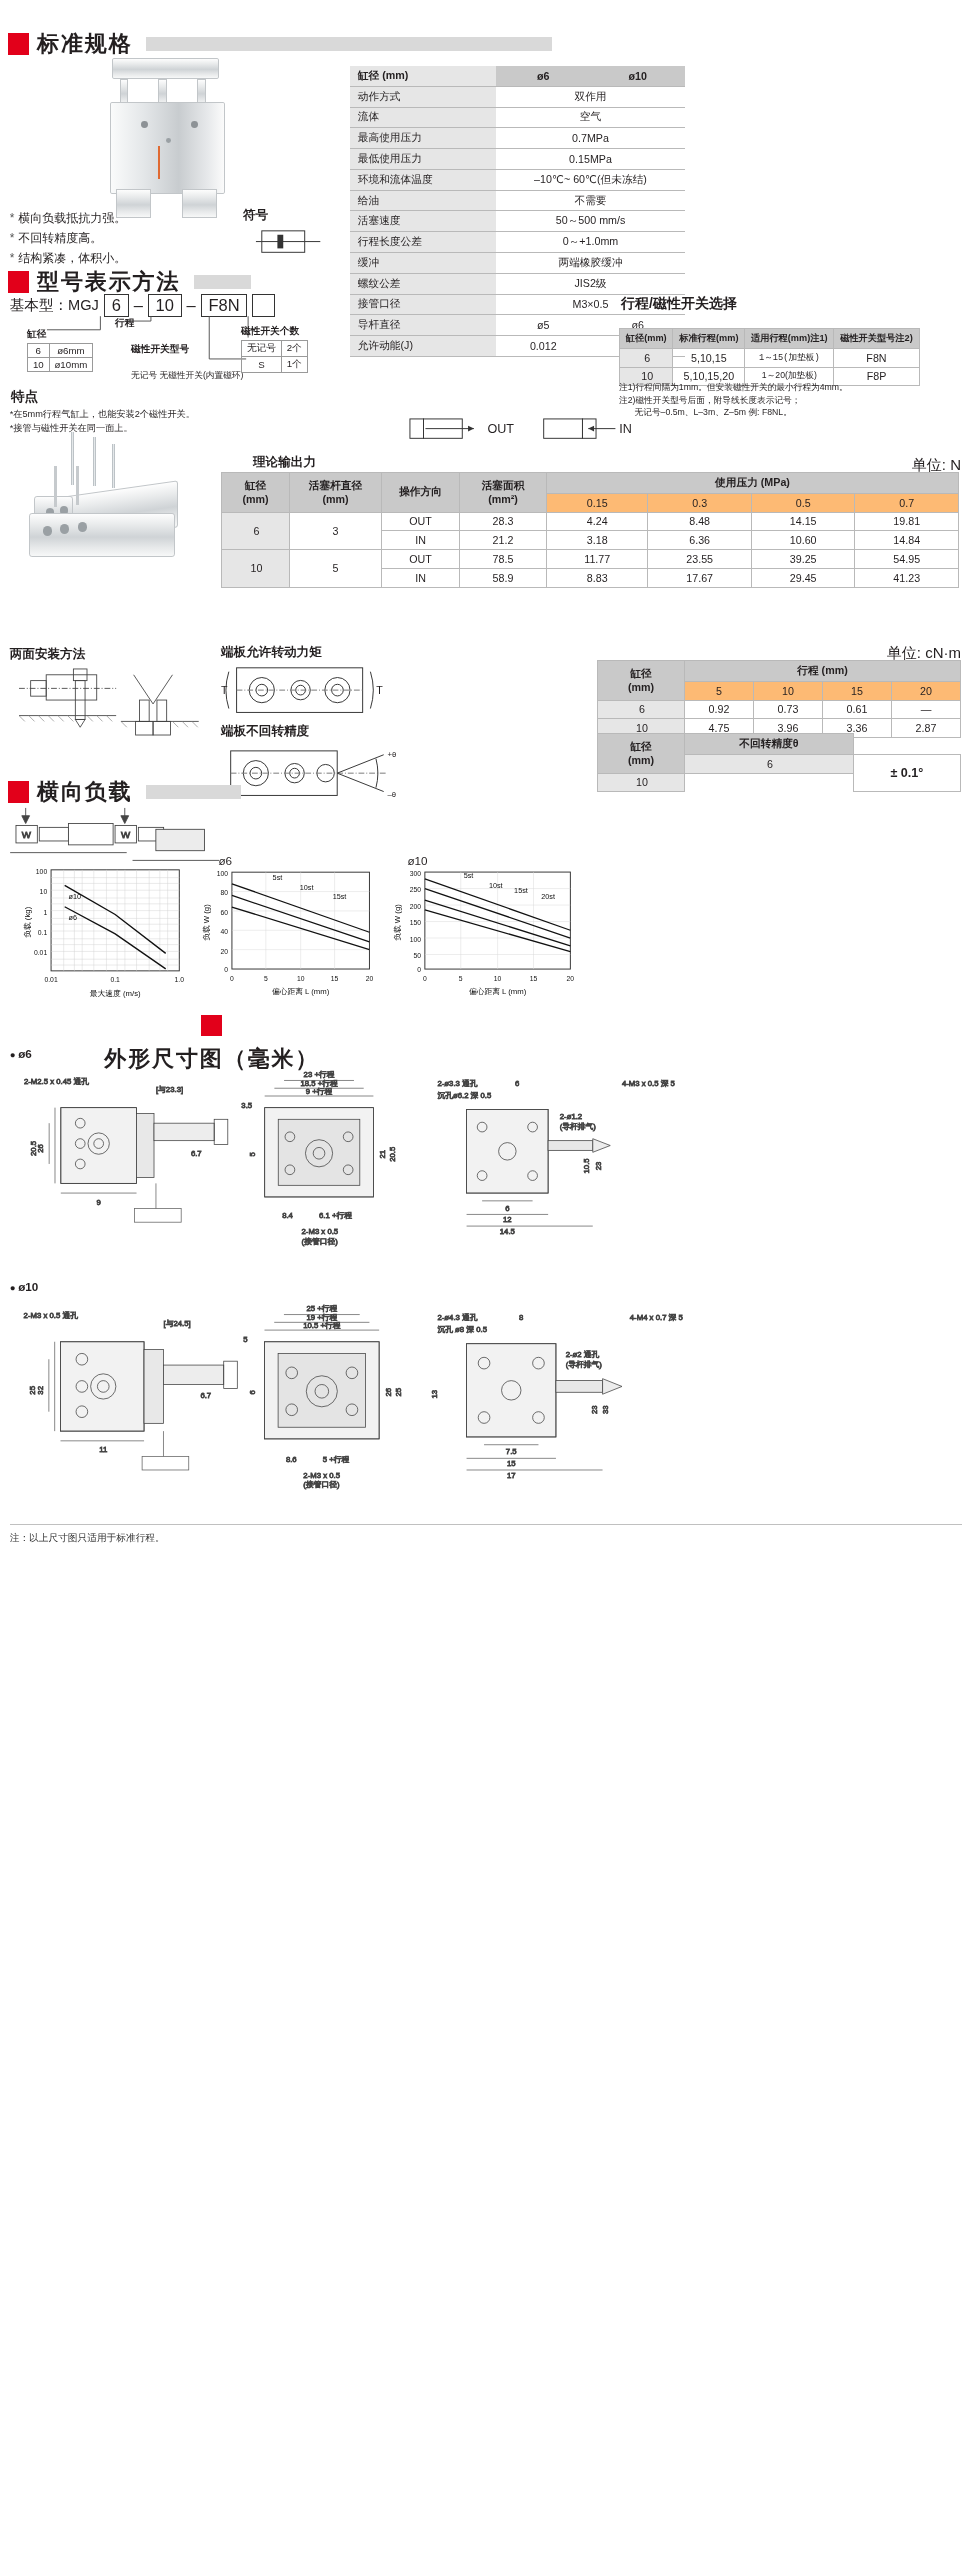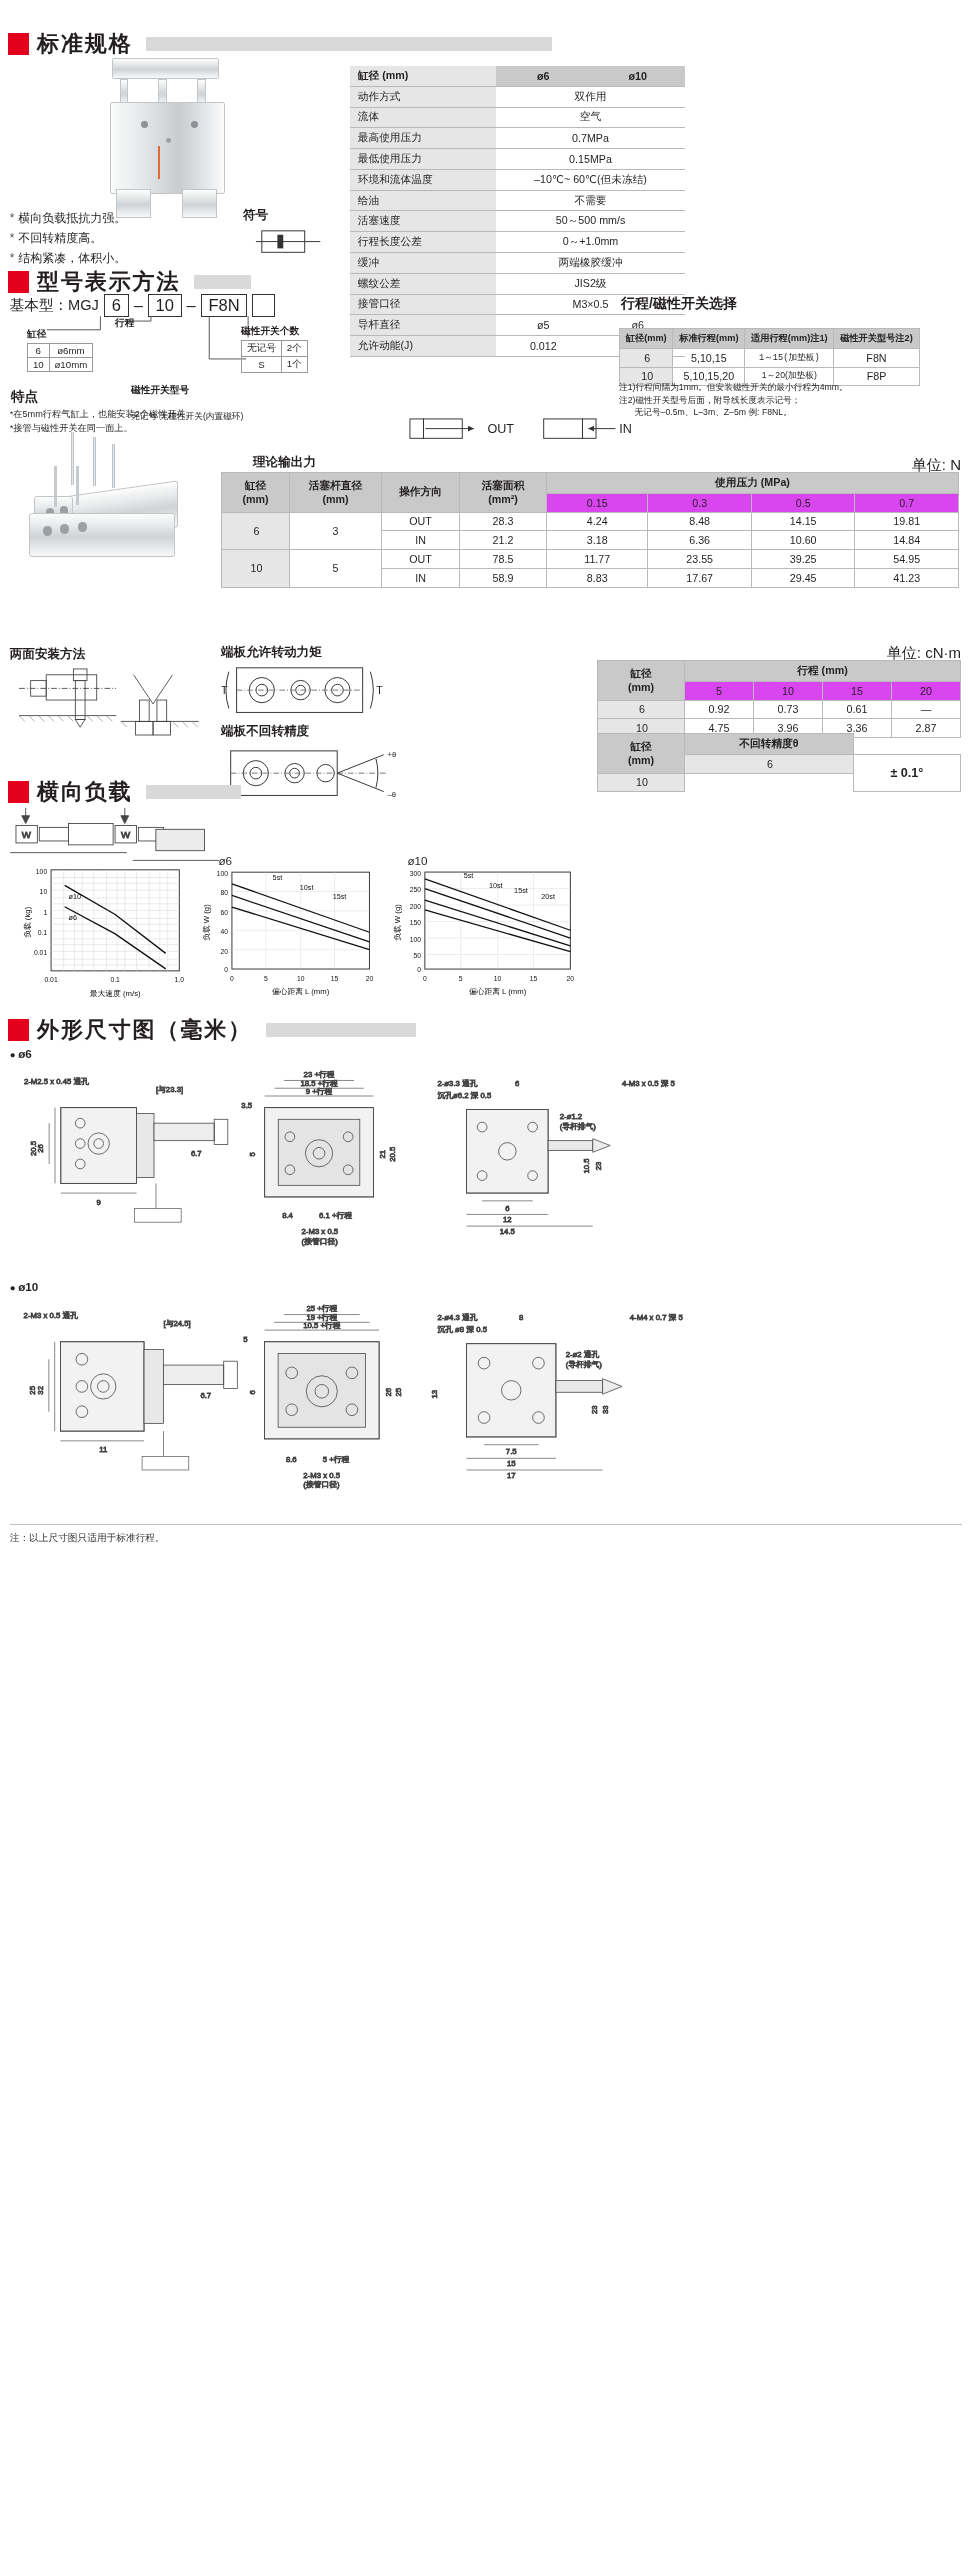--- a/index.html
+++ b/index.html
@@ -25,21 +25,21 @@
 
   
   table { border-collapse:collapse; }
   .tbl td, .tbl th {
     border-bottom:1px solid #b9b9b9;
     padding:2.9px 5.8px; text-align:center; font-size:10.7px; font-weight:normal;
     white-space:nowrap;
   }
   .tbl .hdr { background:#c9c9c9; font-weight:bold; }
   .tbl .lbl { background:#e6e6e6; text-align:left; padding-left:7.8px; }
-  .tbl .sub { background:#d946ef; }
+  .tbl .sub { background:#fdba74; }
   .tbl.lines td, .tbl.lines th { border:1px solid #b9b9b9; }
 
   
   #spec-table { width:335px; }
   #spec-table td { height:18.4px; }
   #spec-table .lbl { width:146px; }
 
   
   .bullets { font-size:12px; line-height:1.65; }
   .bullets div::before { content:"*"; margin-right:3.9px; color:#555; }
@@ -216,21 +216,21 @@
           <td>10</td>
           <td>ø10mm</td>
         </tr>
   </tbody>
     </table>
 </div>
 
 <div class="abs" style="left:115px; top:317px; font-size:9.7px; font-weight:bold;">行程</div>
 
 <div class="abs" style="left:131px; top:343px;">
-  <div style="font-size:9.7px; font-weight:bold;margin-top:41px;">磁性开关型号</div>
+  <div style="font-size:9.7px; font-weight:bold;">磁性开关型号</div>
   <div style="font-size:8.7px; margin-top:13.6px;">无记号  无磁性开关(内置磁环)</div>
 </div>
 
 <div class="abs" style="left:241px; top:325px;">
   <div style="font-size:9.7px; font-weight:bold;">磁性开关个数</div>
   <table class="mini-tbl" style="margin-top:1.9px;">
     <tbody>
         <tr>
           <td>无记号</td>
           <td>2个</td>
@@ -631,21 +631,21 @@
     <text x="38" y="118" style="font-size:7px;fill:#111;text-anchor:middle;">0</text>
     <text x="75" y="118" style="font-size:7px;fill:#111;text-anchor:middle;">5</text>
     <text x="113" y="118" style="font-size:7px;fill:#111;text-anchor:middle;">10</text>
     <text x="150" y="118" style="font-size:7px;fill:#111;text-anchor:middle;">15</text>
     <text x="188" y="118" style="font-size:7px;fill:#111;text-anchor:middle;">20</text>
     <text x="113" y="132" style="font-size:8px;fill:#111;text-anchor:middle;">偏心距离 L (mm)</text>
     <text x="12" y="58" style="font-size:8px;fill:#111;text-anchor:middle;" transform="rotate(-90 12 58)">负载 W (g)</text>
   </svg>
 </div>
 
-<div class="abs sec-head" style="left:7.8px; top:1015px; width:408px;">
+<div class="abs sec-head" style="left:7.8px; top:1015px; width:408px;flex-direction:column;">
   <div class="mark"></div>
   <div class="title">外形尺寸图（毫米）</div>
   <div class="bar"></div>
 </div>
 
 <div class="abs dot-title" style="left:9.7px; top:1047px;">ø6</div>
 
 <svg class="abs" width="952" height="199" style="left:9.7px; top:1063px;font-size:11px" viewBox="0 0 980 205">
   <g stroke="#444" fill="none" stroke-width="0.8" font-family="Liberation Sans, sans-serif">
 

